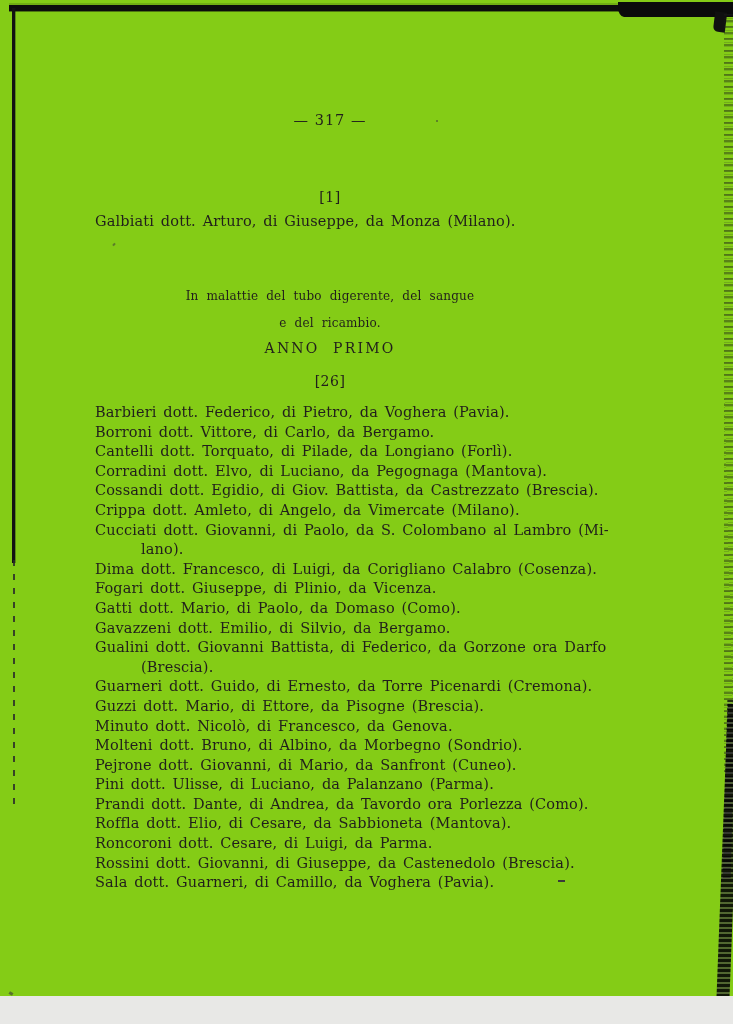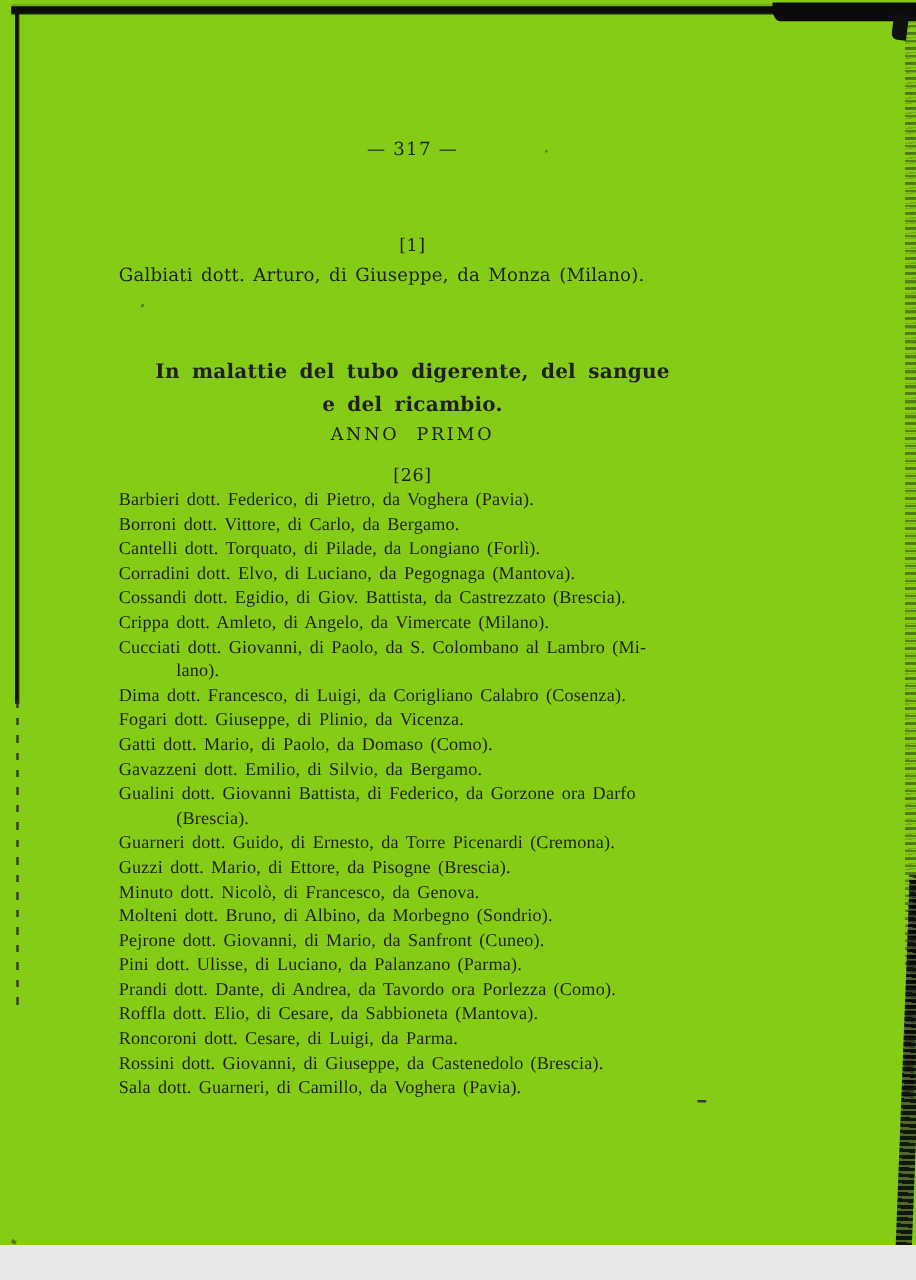--- a/index.html
+++ b/index.html
@@ -78,35 +78,35 @@
   .pagenum {
     top: 112px; font-size: 14.5px; letter-spacing: 1px;
   }
   .year-heading {
     font-size: 14px; letter-spacing: 2.2px; word-spacing: 7px;
   }
   .h-anno-secondo { top: 164px; }
   .count-bracket { font-size: 14px; letter-spacing: .5px; }
   .h-count1 { top: 189px; }
   .chapter-title {
-    top: 283px; font-weight: bold; font-size: 16px;
+    top: 283px; font-weight: normal; font-size: 12px;
     line-height: 27px; word-spacing: 4px; letter-spacing: .2px;
     white-space: nowrap;
     text-align: center;
   }
   .h-anno-primo { top: 340px; }
   .h-count2 { top: 373px; }
 
   .entries {
     position: absolute; left: 95px; width: 540px;
     font-size: 14.5px; line-height: 19.6px;
     letter-spacing: .15px; word-spacing: 2px;
   }
   .entries-1 { top: 212px; }
-  .entries-2 { top: 391px; font-family: Liberation Serif, serif; }
+  .entries-2 { top: 403px; }
   .entry-line { white-space: nowrap; }
   .entry-line.cont { padding-left: 46px; }
 </style>
 </head>
 <body>
 
 <div class="scan-page">
 
   <div class="top-band"></div>
   <div class="top-band-right"></div>

